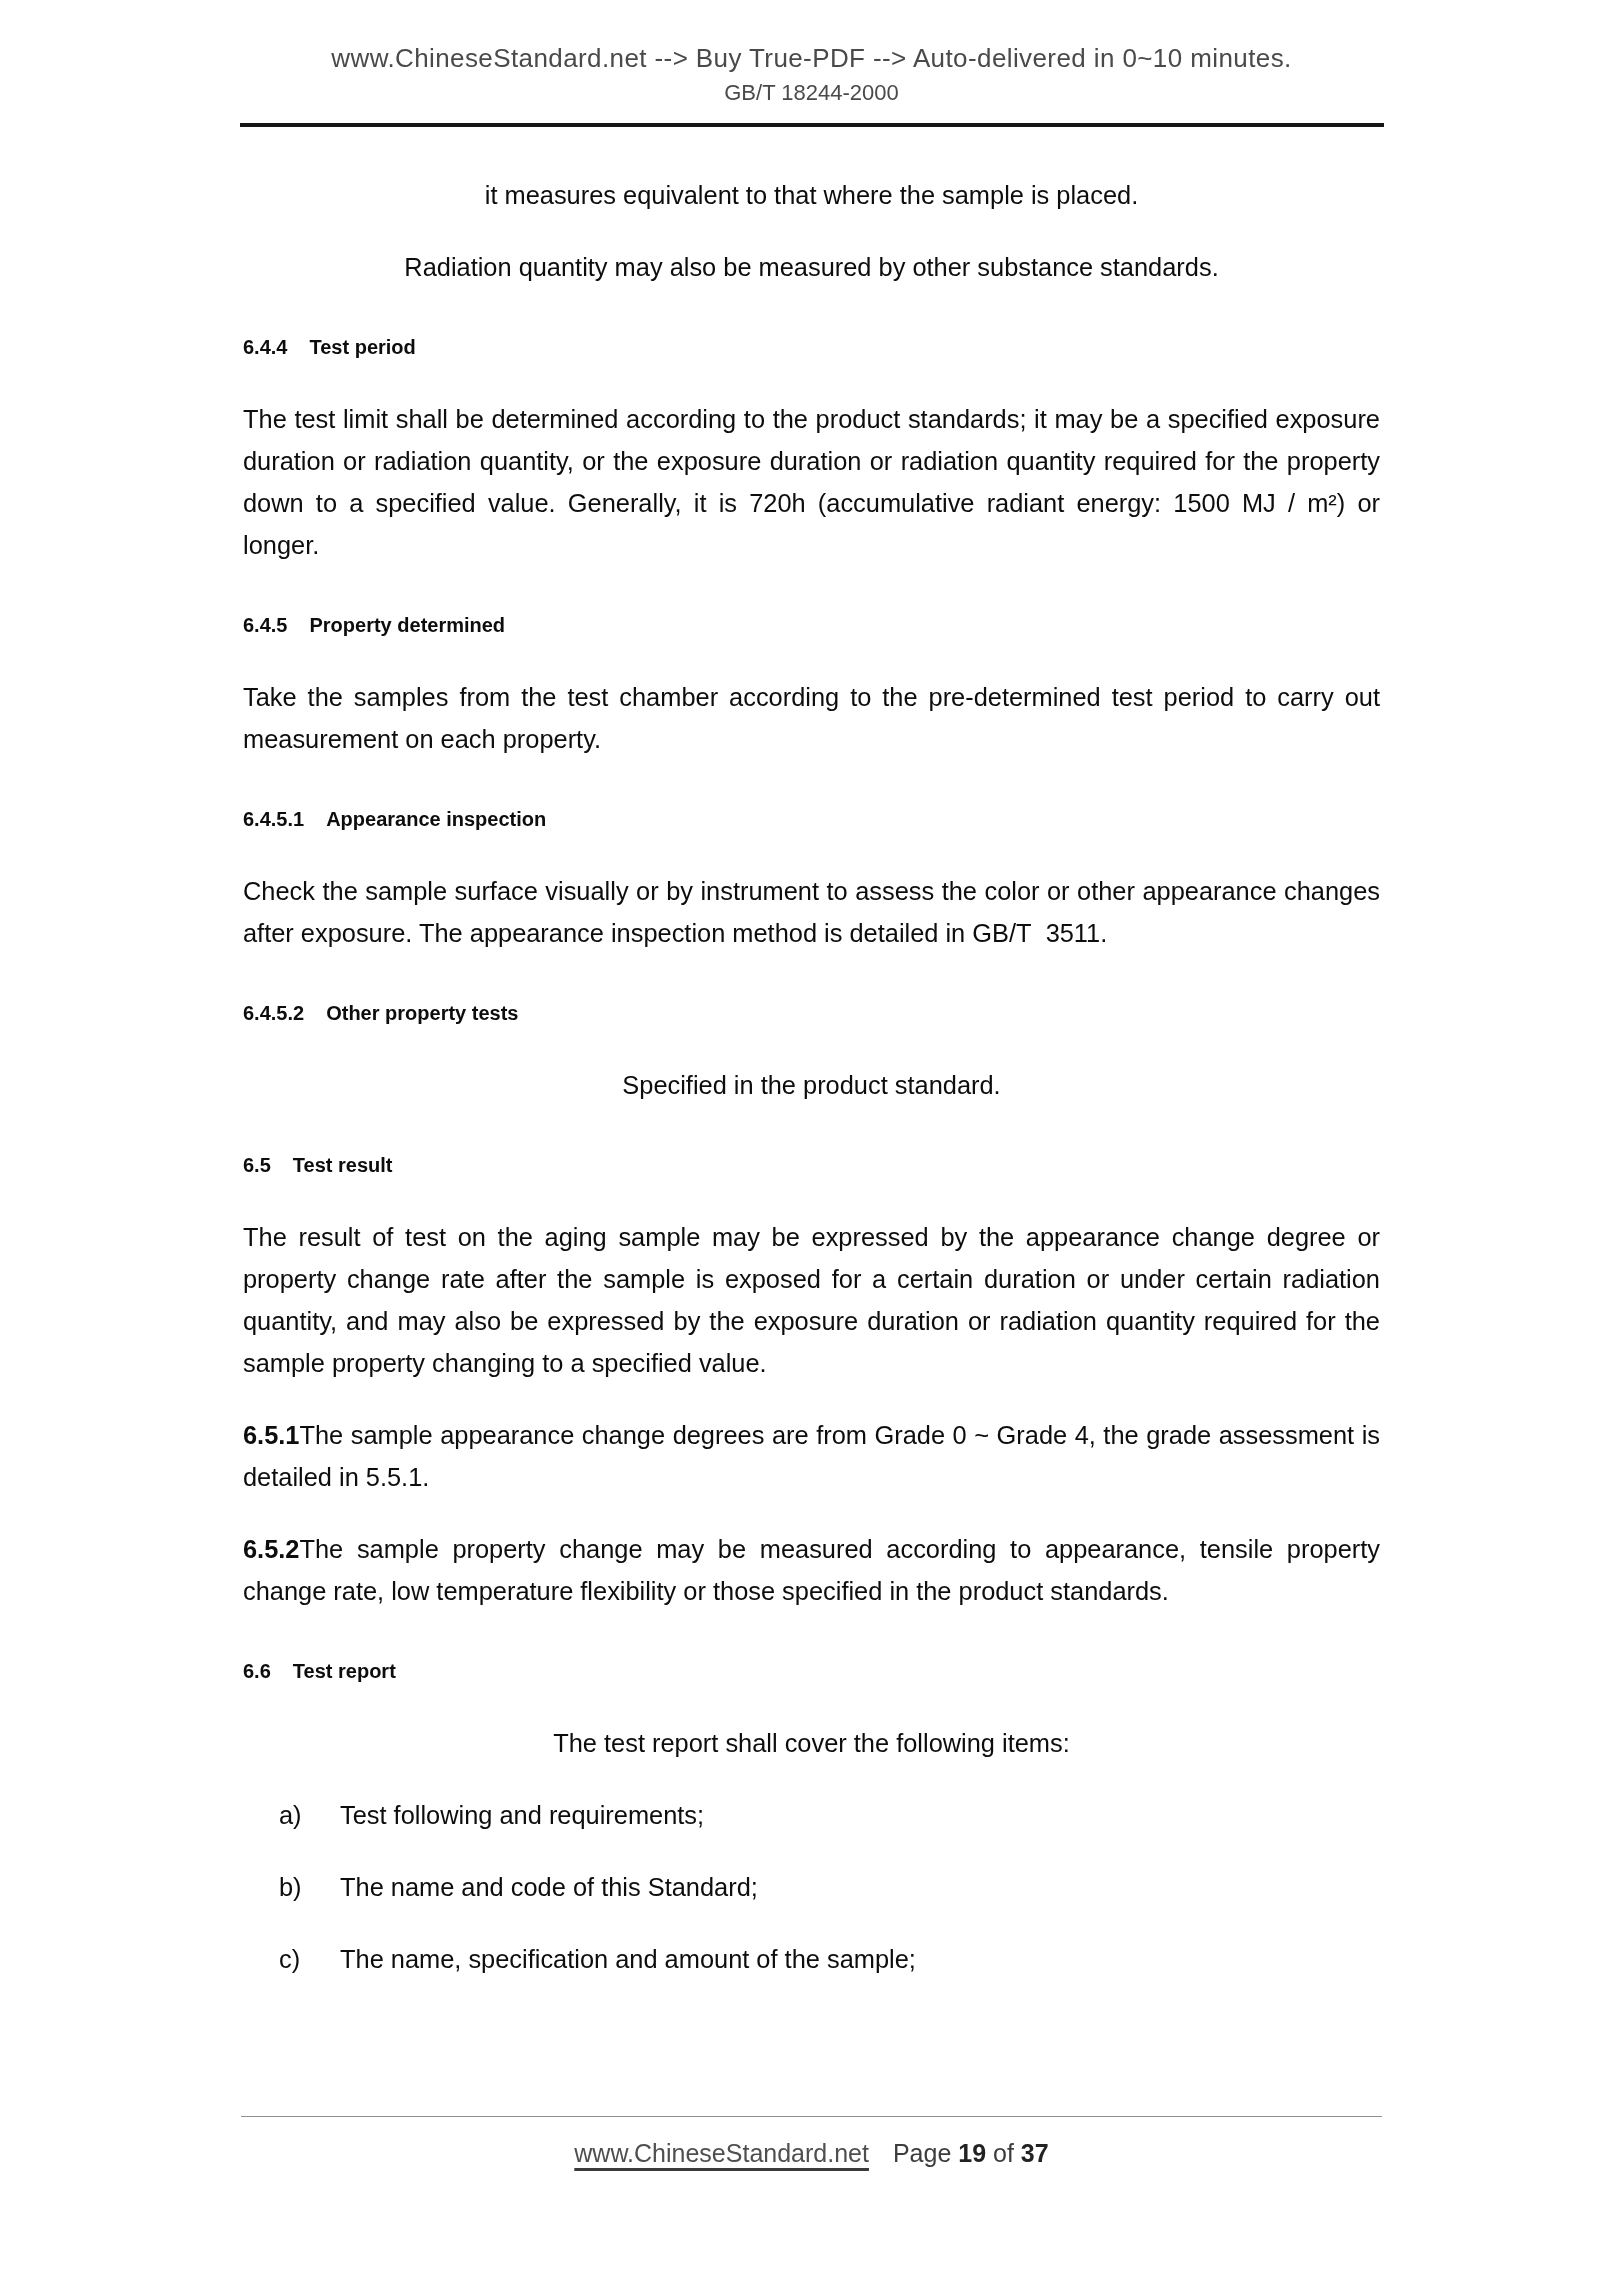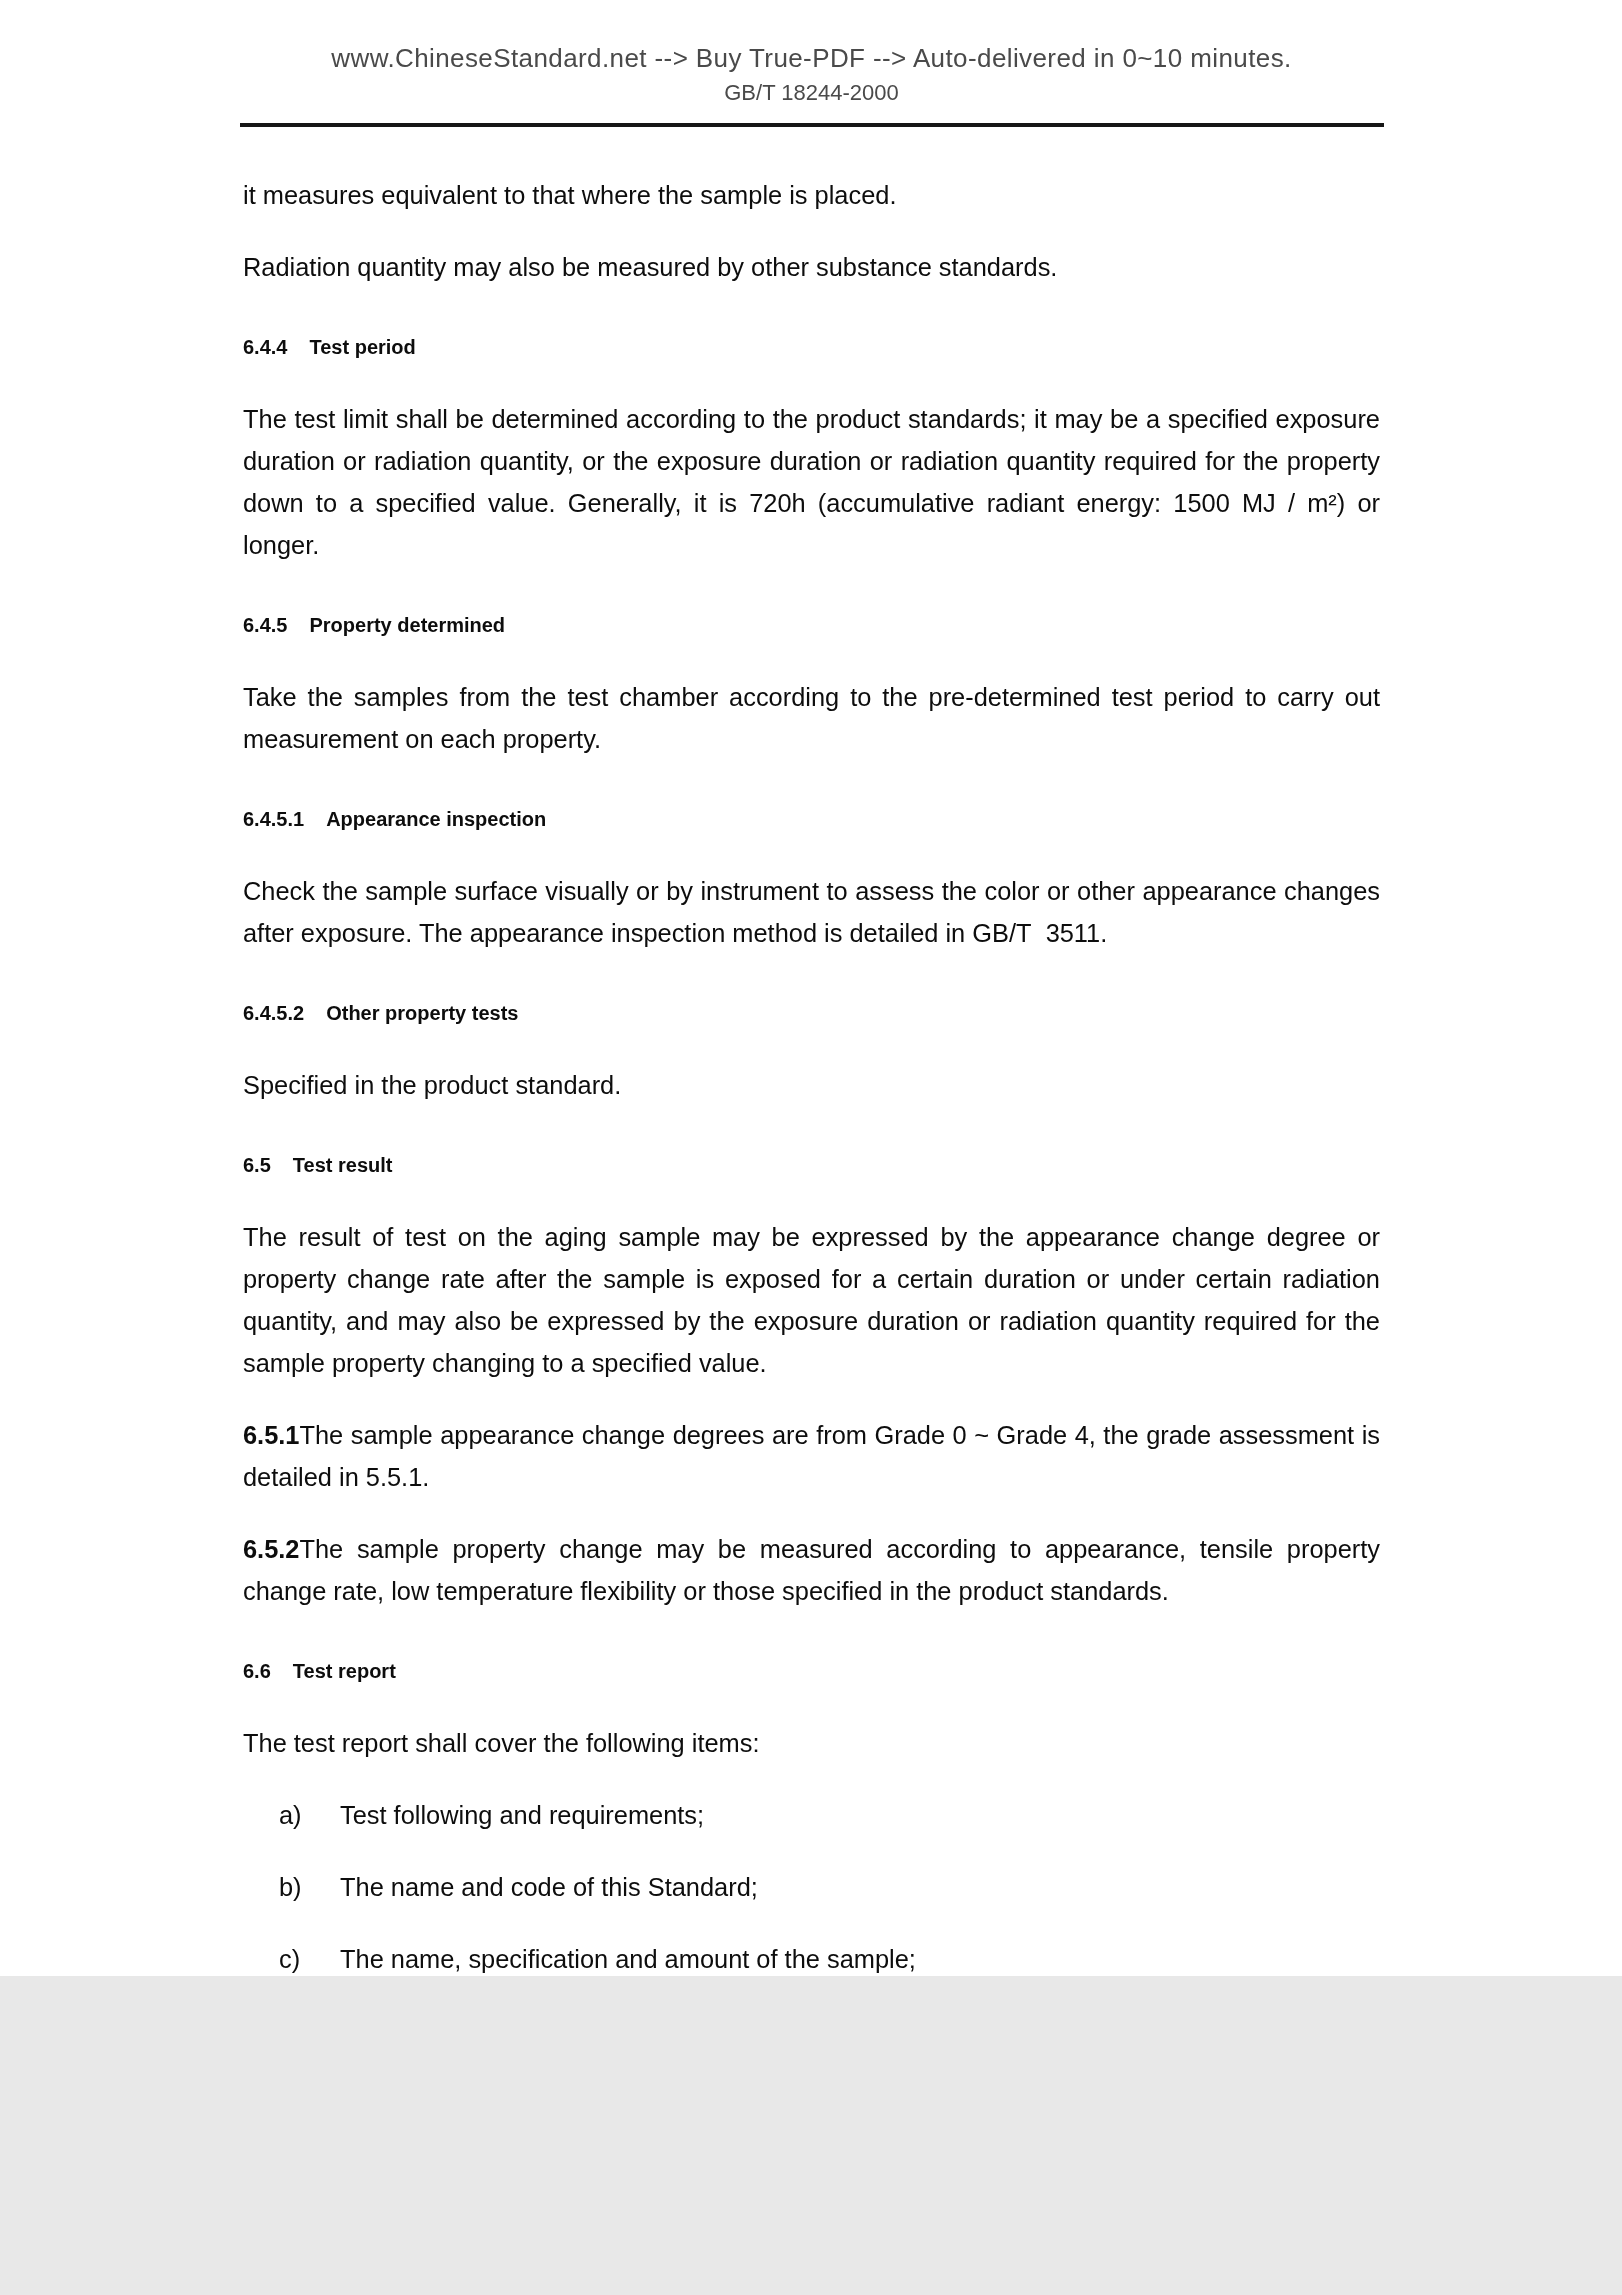--- a/index.html
+++ b/index.html
@@ -1,19 +1,19 @@
 <!DOCTYPE html>
 <html style="font-size:13.3px"><head>
 <meta charset="utf-8">
 <style>
   html, body { margin: 0; padding: 0; background: #e8e8e8; }
   .page {
     position: relative;
     width: 1623px;
-    height: 1976px;
+    height: 2295px;
     background: #ffffff;
     font-family: "Liberation Sans", sans-serif;
     color: #0d0d0d;
     overflow: hidden;
   }
   .page-header {
     padding-top: 42px;
     text-align: center;
     color: #4a4a4a;
   }
@@ -33,21 +33,21 @@
     border-top: 4.2px solid #161616;
     height: 0;
   }
   .content {
     width: 1137px;
     margin: 0 auto;
     padding-top: 16.7px;
     font-size: 25.4px;
     line-height: 42px;
   }
-  .content p { margin: 30px 0; }
+  .content p { margin: 30px 0; text-align: center; }
   p.just {
     text-align: justify;
     text-align-last: left;
   }
   h2.section {
     font-size: 20px;
     font-weight: bold;
     margin: 38px 0 30px 0;
     line-height: 42px;
   }

